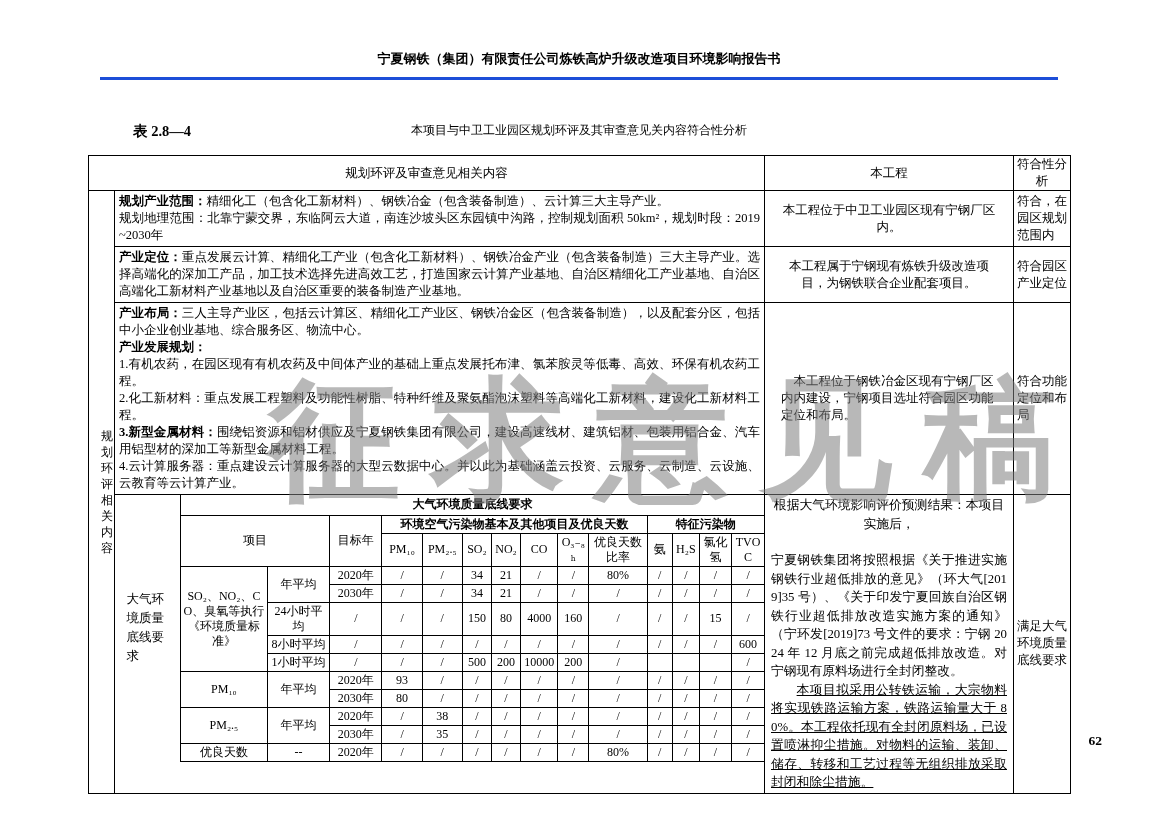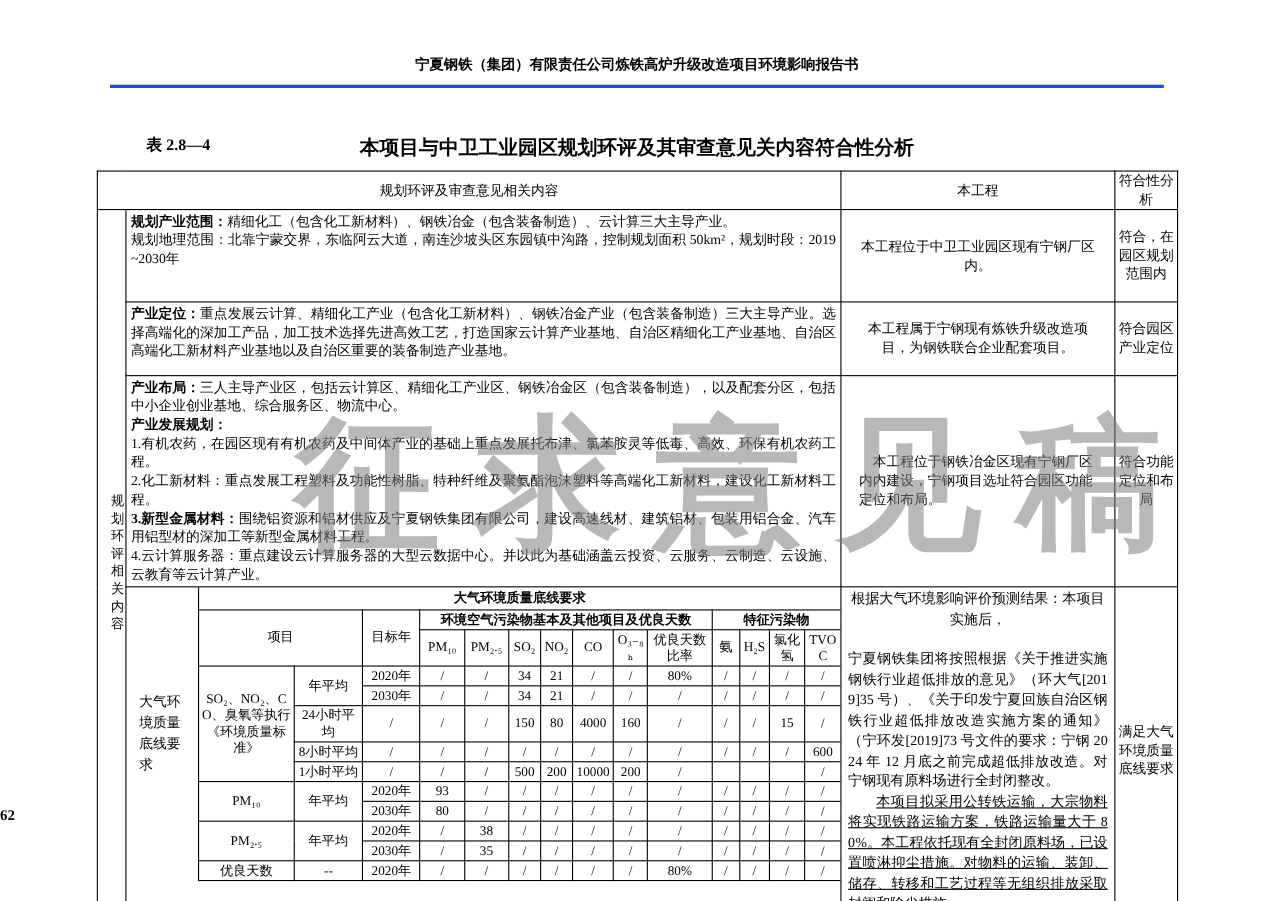--- a/index.html
+++ b/index.html
@@ -6,37 +6,37 @@
   html,body { width:1158px; height:819px; background:#ffffff; overflow:hidden;
     font-family:"Liberation Serif","DejaVu Serif",serif; color:#000; }
   .page { position:relative; width:1158px; height:819px; background:#fff; }
 
   .doc-header { position:absolute; top:50px; left:100px; width:958px;
     text-align:center; font-weight:bold; font-size:13px; padding-bottom:9px;
     border-bottom:3px solid #1d4ed8; }
 
   .title-row { position:absolute; top:122px; left:88px; width:982px; height:22px; }
   .table-no { position:absolute; left:45px; top:0; font-weight:bold; font-size:14.5px; }
-  .table-title { width:100%; text-align:center; font-weight:bold; font-size:18px; }
+  .table-title { width:100%; text-align:center; font-weight:normal; font-size:12px; }
 
   table { border-collapse:collapse; table-layout:fixed; }
   td, th { border:1px solid #000; font-weight:normal; vertical-align:middle;
     font-size:12.5px; line-height:17px; word-break:break-all; }
 
   .outer { position:absolute; top:155px; left:88px; width:982px; }
   .outer > tbody > tr > th { text-align:center; }
   .hdr-cell { height:30px; font-size:12.5px; }
 
   .vlabel-cell { width:26px; text-align:right; padding:2px 1px; font-size:12px;
     line-height:16px; vertical-align:middle; }
   .content-cell { padding:2px 4px; vertical-align:top; text-align:left; }
   .content-cell .line { text-align:justify; }
   .project-cell { padding:3px 16px; text-align:center;margin-top:20px; }
   .project-cell.left { text-align:left; }
-  .analysis-cell { padding:16px 3px; text-align:center;margin-left:44px; }
+  .analysis-cell { padding:2px 3px; text-align:left;margin-left:44px; }
 
   .air-row-cell { padding:0; vertical-align:top; }
   .air-flex { display:flex; align-items:stretch; width:100%; }
   .air-label { width:66px; flex:0 0 66px; border-right:1px solid #000;
     display:flex; align-items:center; justify-content:center; }
   .air-label span { display:inline-block; width:42px; text-align:left;
     font-size:12.5px; line-height:19px; }
   .air-table-wrap { flex:1 1 auto; }
   .air-table { width:100%; height:100%; }
   .air-table td, .air-table th { text-align:center; padding:1px 1px; font-size:12px; line-height:15px; }
@@ -53,21 +53,21 @@
   .proj-air p.center { text-align:center; }
   .proj-air p.gap { margin-top:18px; }
   .proj-air p.indent { text-indent:2em;text-decoration:underline; }
 
   .watermark { position:absolute; top:352px; left:268px; width:880px;
     font-size:132px; font-weight:bold; letter-spacing:32px; white-space:nowrap;
     color:rgba(125,125,125,0.55); pointer-events:none; z-index:5;
     font-family:"Liberation Serif","DejaVu Serif",serif; }
 
   .page-number { position:absolute; top:733px; left:0; width:1102px;
-    text-align:left; font-weight:bold; font-size:13.5px; }
+    text-align:right; font-weight:bold; font-size:13.5px; }
 </style>
 </head>
 <body>
 
 <div class="page">
 
   <div class="doc-header">宁夏钢铁（集团）有限责任公司炼铁高炉升级改造项目环境影响报告书</div>
 
   <div class="title-row">
     <span class="table-no">表 2.8—4</span>

